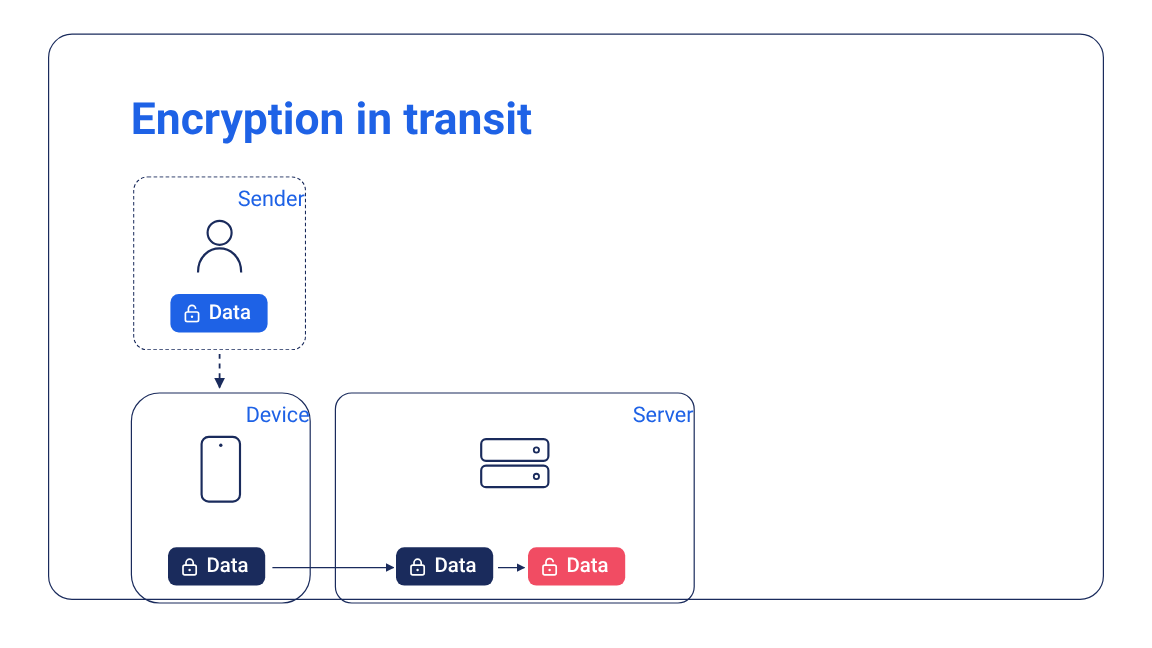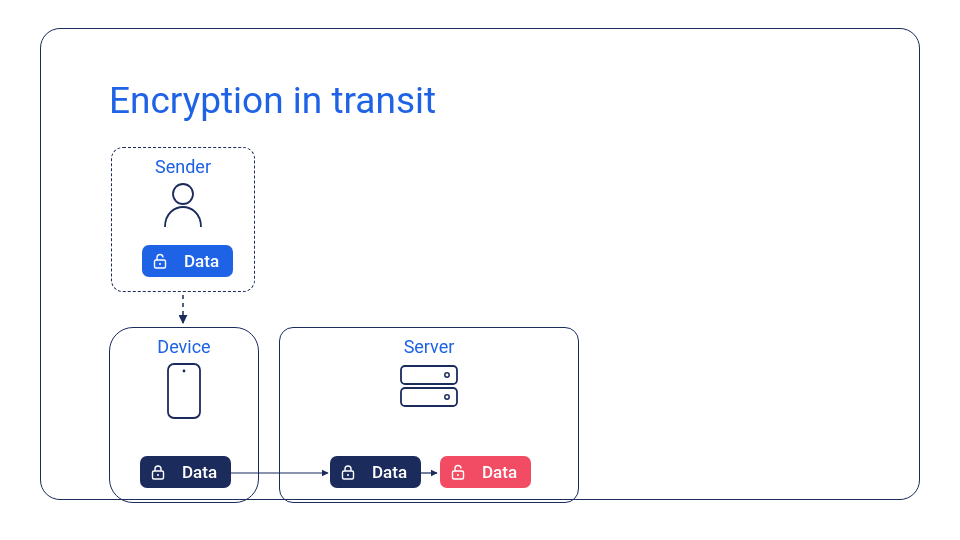--- a/index.html
+++ b/index.html
@@ -18,21 +18,21 @@
     height: 472px;
     border: 1px solid #1A2B5C;
     border-radius: 20px;
     box-sizing: border-box;
   }
   .title {
     position: absolute;
     left: 68px;
     top: 50px;
     font-size: 37px;
-    font-weight: 400;
+    font-weight: 700;
     color: #1E62E6;
   }
 
   
   .box-sender {
     position: absolute;
     left: 70px;
     top: 118px;
     width: 144px;
     height: 145px;
@@ -59,39 +59,39 @@
     border: 1.5px solid #1A2B5C;
     border-radius: 14px;
     box-sizing: border-box;
   }
 
   .box-label {
     position: absolute;
     top: 8px;
     left: 0;
     right: 0;
-    text-align: center;
+    text-align: right;
     font-size: 18px;
     color: #1E62E6;
   }
 
   .icon-holder {
     position: absolute;
     top: 34px;
     left: 0;
     right: 0;
     display: flex;
     justify-content: center;
   }
 
   .pill {
     position: absolute;
     display: flex;
     align-items: center;
-    gap: 16px;
+    gap: 6px;
     height: 32px;
     padding: 0 14px 0 10px;
     border-radius: 7px;
     font-size: 17px;
     font-weight: 500;
     box-sizing: border-box;
     color: #fff;
   }
   .pill-blue   { background: #1E62E6; }
   .pill-navy   { background: #1A2B5C; }

